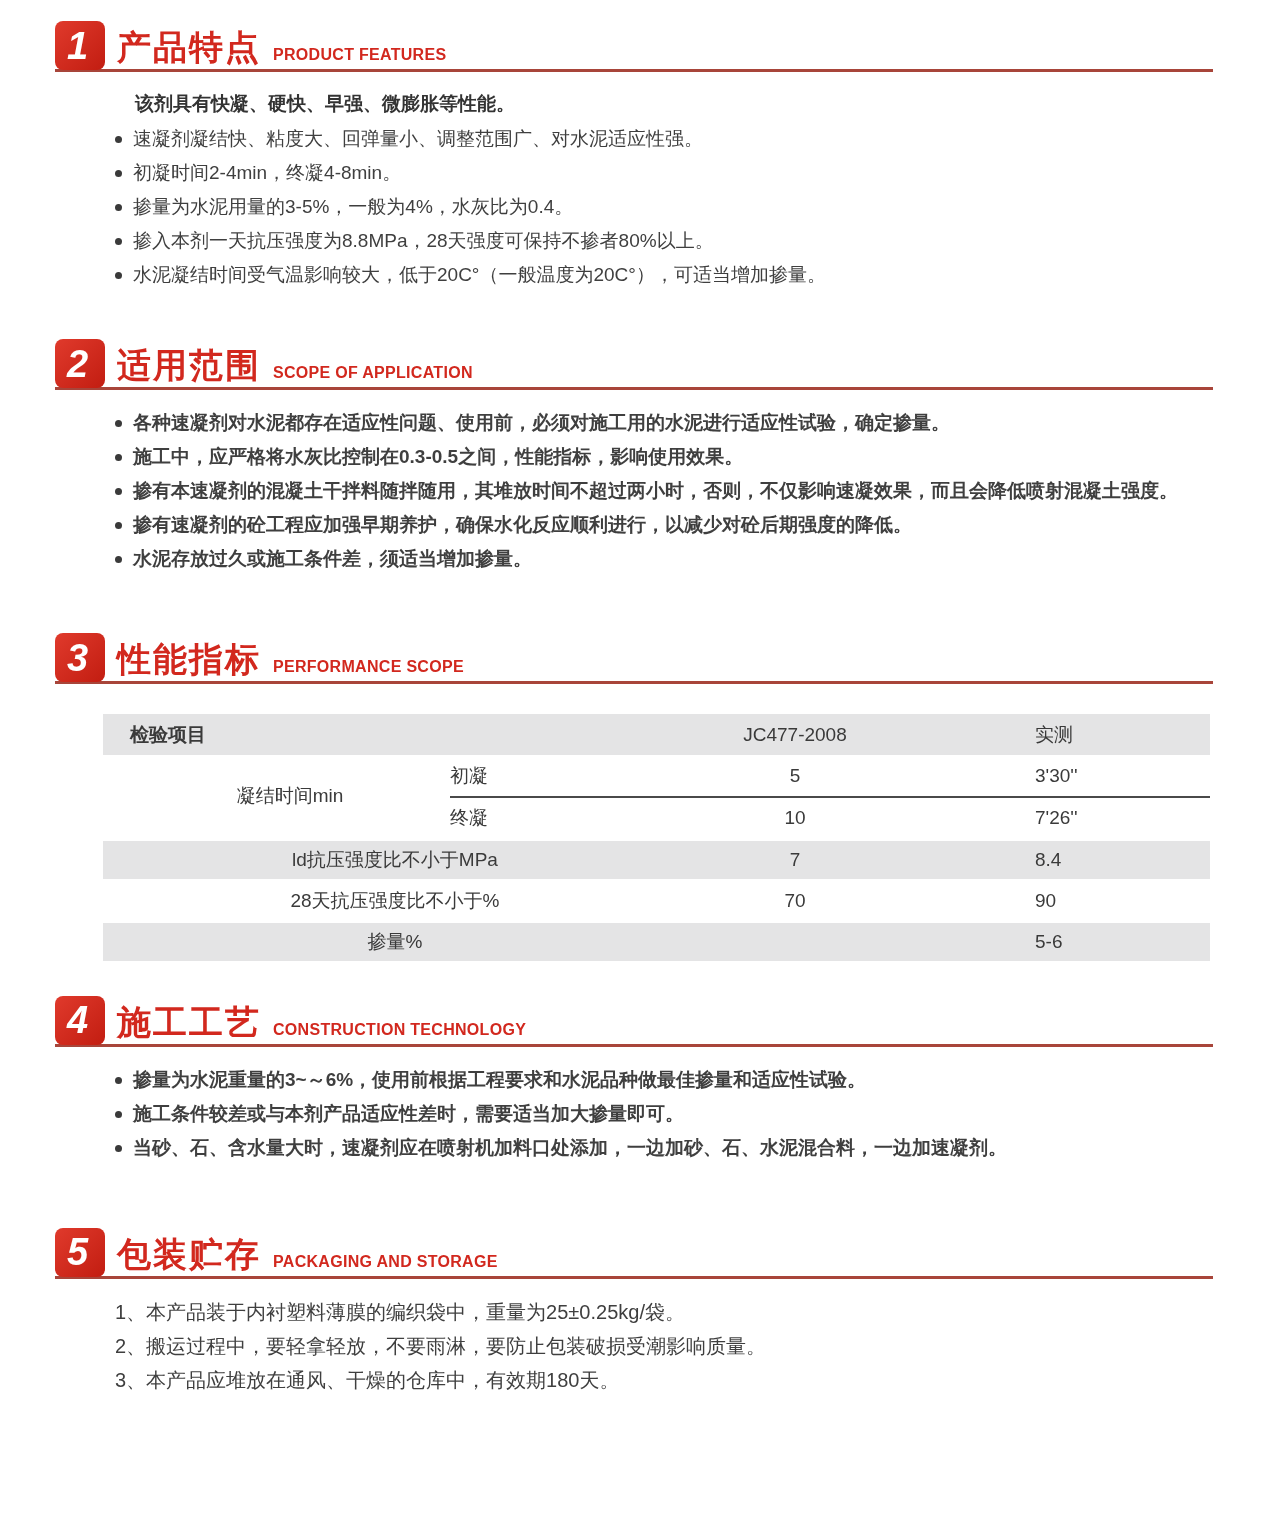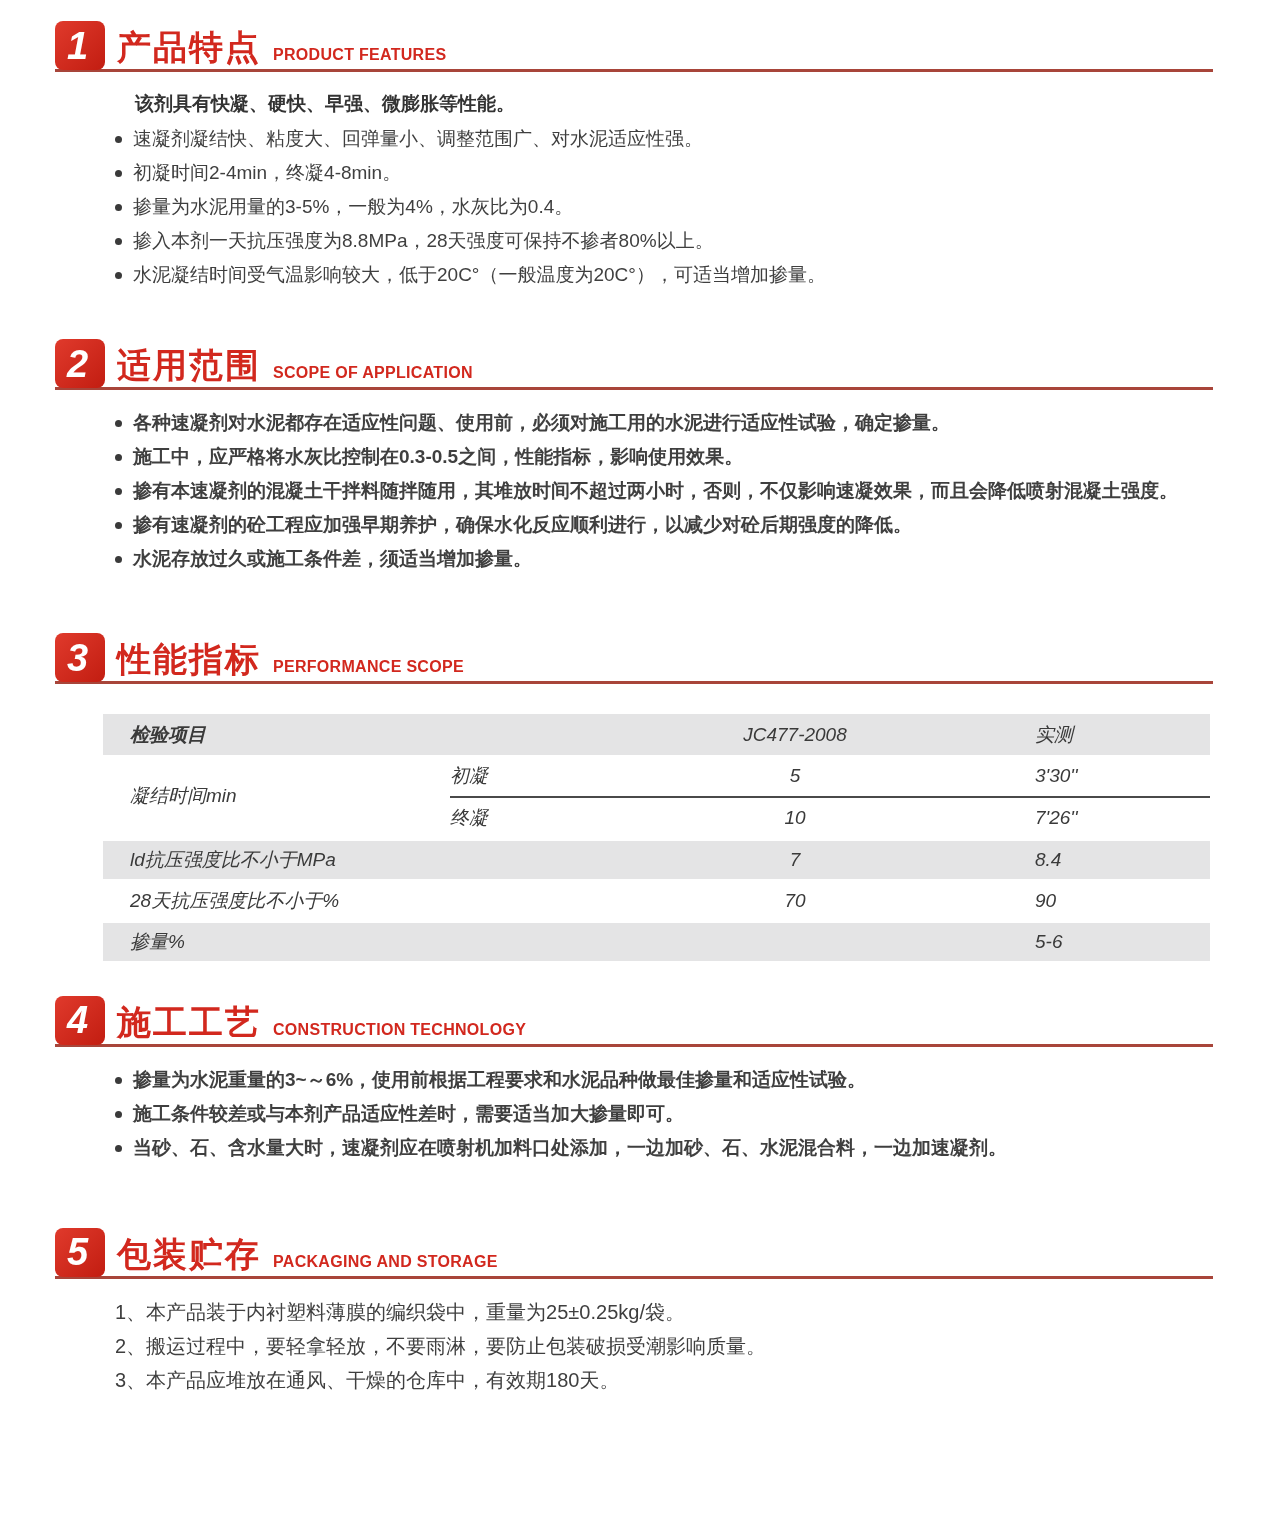--- a/index.html
+++ b/index.html
@@ -104,38 +104,37 @@
     line-height:34px;
     color:var(--text);
   }
   
   table.perf{
     margin:30px 0 0 48px;
     width:1107px;
     border-collapse:collapse;
     font-size:19px;
     color:#3a3a3a;
-    font-style:italic;
   }
   table.perf col.c1{width:347px;}
   table.perf col.c2{width:210px;}
   table.perf col.c3{width:270px;}
   table.perf col.c4{width:280px;}
   table.perf th, table.perf td{
     font-weight:normal;
     text-align:left;
     height:41px;
     padding:0;
     vertical-align:middle;
   }
   table.perf thead tr{background:var(--gray);}
   table.perf th.item{padding-left:27px;font-weight:600;}
   table.perf .std{text-align:center;}
   table.perf .meas{padding-left:105px;}
-  table.perf td.rowlabel{padding-left:27px;}
+  table.perf td.rowlabel{padding-left:27px;text-align:center;}
   table.perf tr.sub td{height:42px;}
   table.perf tr.sub-top td.bline{border-bottom:2px solid #4a4a4a;}
   table.perf tr.stripe{background:var(--gray);border-top:3px solid #fff;border-bottom:3px solid #fff;}
   table.perf tr.plain{background:#ffffff;}
   
   .sec1{padding-top:22px;}
   .sec2{margin-top:48px;}
   .sec3{margin-top:58px;}
   .sec4{margin-top:33px;}
   .sec5{margin-top:64px;}

